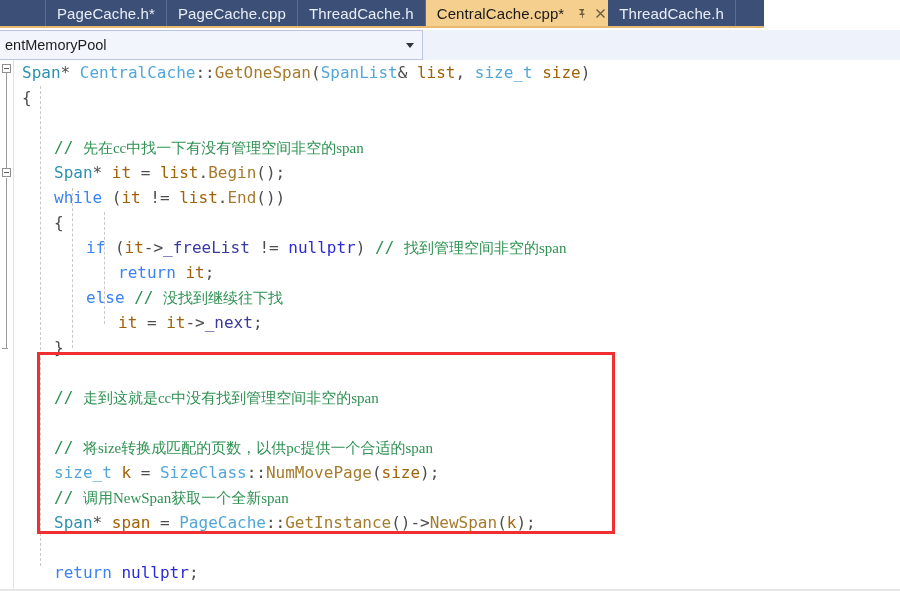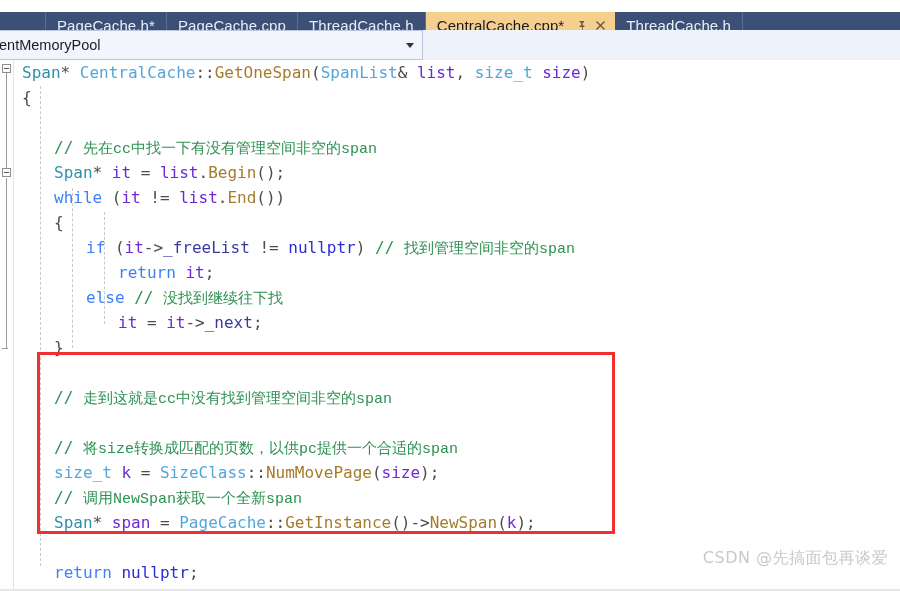--- a/index.html
+++ b/index.html
@@ -12,22 +12,22 @@
   }
 
   #app {
     position: relative;
     width: 900px; height: 591px;
     background: #ffffff;
   }
 
   
   .tabstrip {
-    position: absolute; left: 0; top: 12px;
-    width: 900px; height: 28px;
+    position: absolute; left: 0; top: 0;
+    width: 764px; height: 28px;
     background: #3c4f76;
     display: flex;
     align-items: stretch;
     border-bottom: 2px solid #e9b96e;
   }
   .tab-lead {
     width: 46px; height: 100%;
     background: #3c4f76;
     border-right: 1px solid #5b6d92;
   }
@@ -40,21 +40,21 @@
     font-size: 15px;
     background: #3c4f76;
     border-right: 1px solid #5b6d92;
     white-space: nowrap;
     letter-spacing: 0.1px;
   }
   .tab.active {
     background: #f5cf8e;
     color: #1b1b1b;
     border-right: none;
-    padding-right: 7px;
+    padding-right: 0;
   }
   .tab.active .tab-label { margin-right: 10px; }
   .tab-icon {
     display: inline-flex;
     align-items: center;
     justify-content: center;
     width: 16px; height: 16px;
     color: #6b5b3a;
     font-size: 13px;
     line-height: 1;
@@ -84,20 +84,21 @@
     border-left: none;
   }
   .combo.right {
     flex: 1;
     border-left: none;
     margin-left: 7px;
   }
   .combo-text {
     font-size: 14.5px;
     color: #1d1d1d;
+    padding-left: 6px;
     white-space: nowrap;
     overflow: hidden;
   }
   .combo.right .combo-text { padding-left: 20px; }
   .combo-arrow {
     position: absolute;
     right: 8px; top: 50%;
     margin-top: -2px;
     width: 0; height: 0;
     border-left: 4px solid transparent;
@@ -166,28 +167,28 @@
     position: absolute;
     width: 0;
     border-left: 1px dashed #c8c8c8;
   }
 
   
   .k   { color: #3b82f6; }            
   .typ { color: #2b91af; }            
   .cls { color: #53a6d8; }            
   .fn  { color: #a67b2e; }            
-  .id  { color: #6d28d9; }            
+  .id  { color: #a16207; }            
   .op  { color: #4d4d4d; }            
   .cm  { color: #2e9152; }            
   .cmc { color: #2e9152; }            
   .np  { color: #2b2bd8; }            
   .bl  { color: #3a3a9e; }            
 
-  .cjk { font-family: Liberation Mono, monospace; font-size: 15px; }
+  .cjk { font-family: Liberation Serif, serif; font-size: 15px; }
 
   
   .redbox {
     position: absolute;
     left: 37px; top: 292px;
     width: 578px; height: 182px;
     border: 3px solid #f03030;
     pointer-events: none;
   }
 
@@ -268,15 +269,14 @@
     <div class="indent-guide" style="left:72px;  top:128px; height:160px;"></div>
     <div class="indent-guide" style="left:104px; top:152px; height:112px;"></div>
 
     <div class="code" id="code-host"><div class="line" style="padding-left: 22px;"><span class="typ">Span</span><span class="op">* </span><span class="cls">CentralCache</span><span class="op">::</span><span class="fn">GetOneSpan</span><span class="op">(</span><span class="cls">SpanList</span><span class="op">&amp; </span><span class="id">list</span><span class="op">, </span><span class="cls">size_t</span><span class="op"> </span><span class="id">size</span><span class="op">)</span></div><div class="line" style="padding-left: 22px;"><span class="op">{</span></div><div class="line" style="padding-left: 54px;"></div><div class="line" style="padding-left: 54px;"><span class="cm">// </span><span class="cmc cjk">先在cc中找一下有没有管理空间非空的span</span></div><div class="line" style="padding-left: 54px;"><span class="typ">Span</span><span class="op">* </span><span class="id">it</span><span class="op"> = </span><span class="id">list</span><span class="op">.</span><span class="fn">Begin</span><span class="op">();</span></div><div class="line" style="padding-left: 54px;"><span class="k">while</span><span class="op"> (</span><span class="id">it</span><span class="op"> != </span><span class="id">list</span><span class="op">.</span><span class="fn">End</span><span class="op">())</span></div><div class="line" style="padding-left: 54px;"><span class="op">{</span></div><div class="line" style="padding-left: 86px;"><span class="k">if</span><span class="op"> (</span><span class="id">it</span><span class="op">-&gt;</span><span class="bl">_freeList</span><span class="op"> != </span><span class="np">nullptr</span><span class="op">) </span><span class="cm">// </span><span class="cmc cjk">找到管理空间非空的span</span></div><div class="line" style="padding-left: 118px;"><span class="k">return</span><span class="op"> </span><span class="id">it</span><span class="op">;</span></div><div class="line" style="padding-left: 86px;"><span class="k">else</span><span class="op"> </span><span class="cm">// </span><span class="cmc cjk">没找到继续往下找</span></div><div class="line" style="padding-left: 118px;"><span class="id">it</span><span class="op"> = </span><span class="id">it</span><span class="op">-&gt;</span><span class="bl">_next</span><span class="op">;</span></div><div class="line" style="padding-left: 54px;"><span class="op">}</span></div><div class="line" style="padding-left: 54px;"></div><div class="line" style="padding-left: 54px;"><span class="cm">// </span><span class="cmc cjk">走到这就是cc中没有找到管理空间非空的span</span></div><div class="line" style="padding-left: 54px;"></div><div class="line" style="padding-left: 54px;"><span class="cm">// </span><span class="cmc cjk">将size转换成匹配的页数，以供pc提供一个合适的span</span></div><div class="line" style="padding-left: 54px;"><span class="cls">size_t</span><span class="op"> </span><span class="id">k</span><span class="op"> = </span><span class="cls">SizeClass</span><span class="op">::</span><span class="fn">NumMovePage</span><span class="op">(</span><span class="id">size</span><span class="op">);</span></div><div class="line" style="padding-left: 54px;"><span class="cm">// </span><span class="cmc cjk">调用NewSpan获取一个全新span</span></div><div class="line" style="padding-left: 54px;"><span class="typ">Span</span><span class="op">* </span><span class="id">span</span><span class="op"> = </span><span class="cls">PageCache</span><span class="op">::</span><span class="fn">GetInstance</span><span class="op">()-&gt;</span><span class="fn">NewSpan</span><span class="op">(</span><span class="id">k</span><span class="op">);</span></div><div class="line" style="padding-left: 54px;"></div><div class="line" style="padding-left: 54px;"><span class="k">return</span><span class="op"> </span><span class="np">nullptr</span><span class="op">;</span></div><div class="line" style="padding-left: 22px;"><span class="op">}</span></div></div>
 
     <div class="redbox" style="border-color: rgb(240, 48, 48);"></div>
 
     <div class="editor-bottom"></div>
   </div>
 
-  <div class="watermark">CSDN @先搞面包再谈爱</div>
 
 </div>
 
 </body></html>

